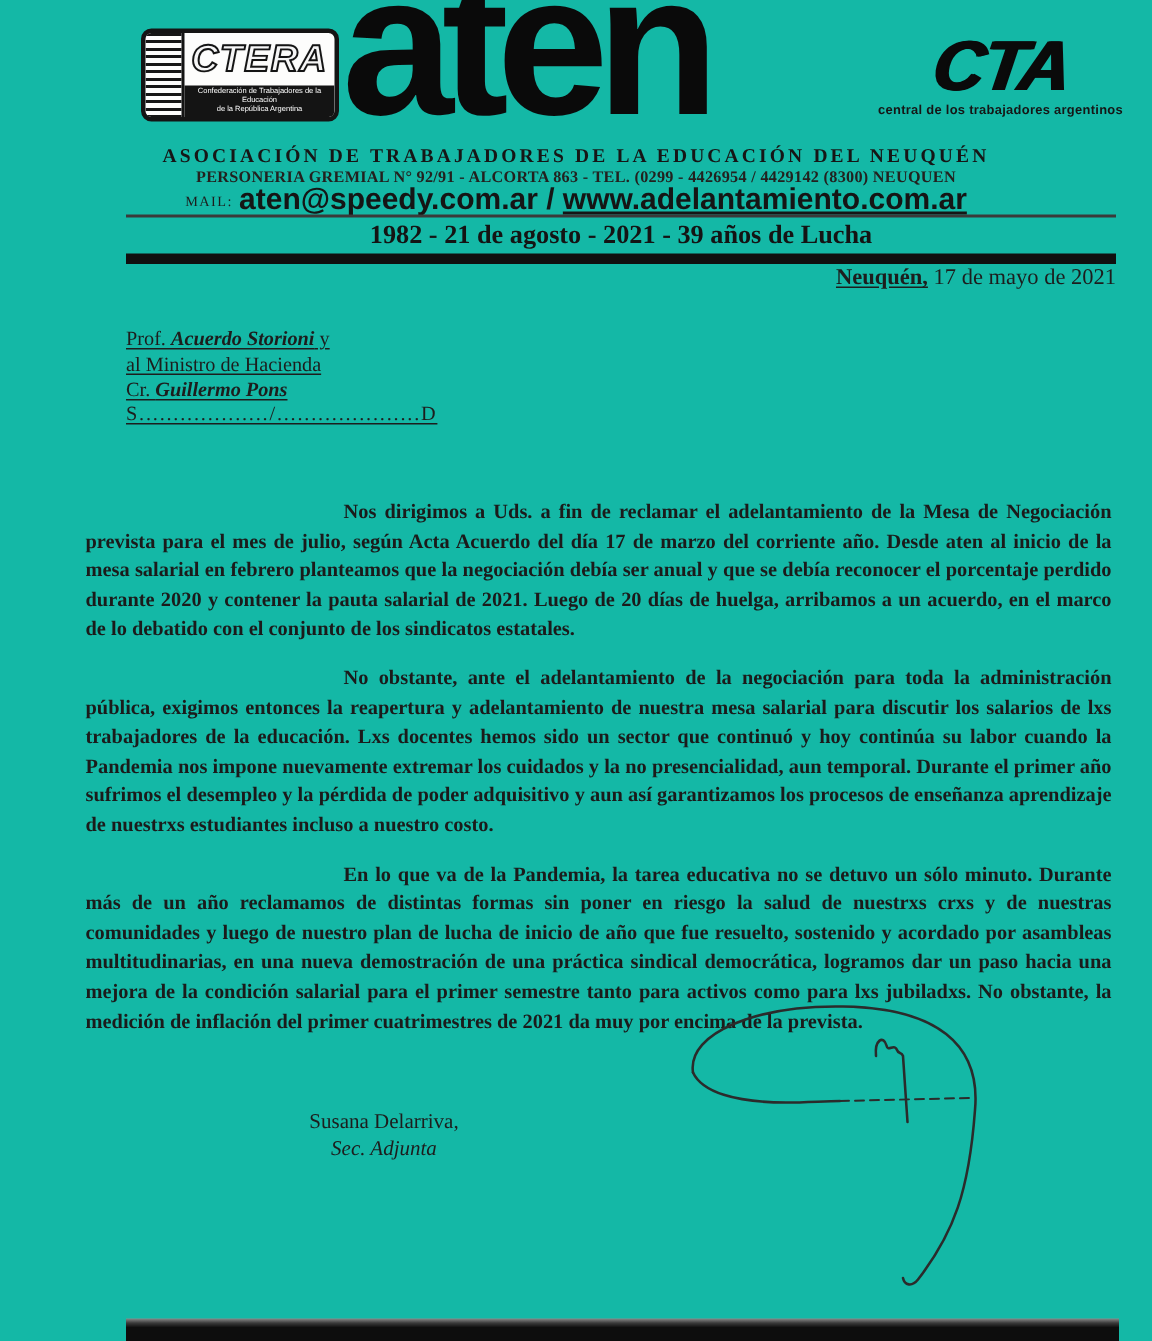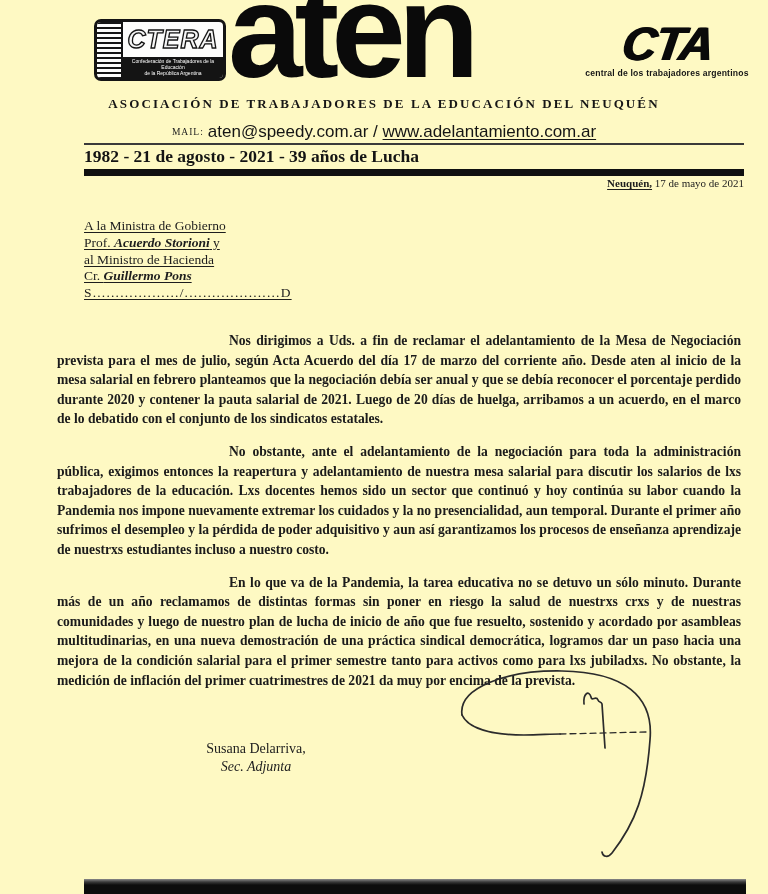--- a/index.html
+++ b/index.html
@@ -1,18 +1,18 @@
 <!DOCTYPE html>
 <html><head>
 <meta charset="utf-8">
 <style>
   html,body{margin:0;padding:0;background:#eceae6;}
   .paper{
     position:relative;width:768px;height:894px;margin:0 auto;
-    background:#fef9c3;color:#1d1d1d;overflow:hidden;
+    background:#14b8a6;color:#1d1d1d;overflow:hidden;
     font-family:"Liberation Serif", serif;
   }
   
   .ctera-logo{
     position:absolute;left:94px;top:19px;width:132px;height:62px;
     border:3px solid #141414;border-radius:7px;background:#fdfdfc;
     display:flex;overflow:hidden;box-sizing:border-box;
   }
   .ctera-stripes{
     width:26px;height:100%;
@@ -50,30 +50,30 @@
     position:absolute;top:96px;left:0;width:100%;text-align:center;
     font-weight:bold;font-size:13px;letter-spacing:2.1px;color:#161616;
   }
   .personeria-line{
     position:absolute;top:112px;left:0;width:100%;text-align:center;
     font-size:10.8px;letter-spacing:.2px;color:#23211f;font-weight:bold;
   }
   .mail-line{position:absolute;top:122px;left:0;width:100%;text-align:center;}
   .mail-label{font-size:9.5px;letter-spacing:1px;font-weight:normal;vertical-align:2px;}
   .mail-main,.mail-web{
-    font-family:"Liberation Sans",sans-serif;font-weight:normal;font-size:17px;color:#151515;margin-top:17px;
+    font-family:"Liberation Sans",sans-serif;font-weight:bold;font-size:20px;color:#151515;margin-top:17px;
   }
   .mail-web{text-decoration:underline;text-underline-offset:2px;}
   .band{
     position:absolute;left:84px;right:24px;top:143px;
     border-top:2px solid #3a3a3a;border-bottom:7px solid #101010;
-    text-align:left;font-weight:bold;font-size:17.5px;
+    text-align:center;font-weight:bold;font-size:17.5px;
     padding:1px 0 2px 0;color:#141414;
   }
-  .date-line{position:absolute;top:177px;right:24px;font-size:11px;margin-left:37px;}
+  .date-line{position:absolute;top:177px;right:24px;font-size:15px;margin-left:37px;}
   .date-place{font-weight:bold;text-decoration:underline;text-underline-offset:2px;}
   
   .recipients{position:absolute;left:84px;top:218px;font-size:13.5px;line-height:16.8px;}
   .recipients .rline{text-decoration:underline;text-underline-offset:2px;}
   .recipients .rname{font-weight:bold;font-style:italic;}
   .salutation{letter-spacing:1.2px;}
   
   .body-text{position:absolute;left:57px;top:331px;width:684px;font-weight:bold;}
   .body-text p{
     margin:0 0 13px 0;text-align:justify;text-indent:172px;
@@ -108,32 +108,32 @@
   </div>
 
   <div class="aten-word">aten</div>
 
   <div class="cta-logo">
     <div class="cta-word">CTA</div>
     <div class="cta-tagline">central de los trabajadores argentinos</div>
   </div>
 
   <div class="assoc-line">ASOCIACIÓN DE TRABAJADORES DE LA EDUCACIÓN DEL NEUQUÉN</div>
+  <div class="personeria-line">PERSONERIA GREMIAL N° 92/91 - ALCORTA 863 - TEL. (0299 - 4426954 / 4429142 (8300) NEUQUEN</div>
   <div class="mail-line">
     <span class="mail-label">MAIL:</span>
     <span class="mail-main">aten@speedy.com.ar / </span><span class="mail-web">www.adelantamiento.com.ar</span>
   </div>
   <div class="band">1982 - 21 de agosto - 2021 - 39 años de Lucha</div>
 
   <div class="date-line">
     <span class="date-place">Neuquén,</span><span> 17 de mayo de 2021</span>
   </div>
 
   <div class="recipients">
-    <div class="rline"><span>A la Ministra de Gobierno</span><span class="rname"></span><span></span></div>
     <div class="rline"><span>Prof. </span><span class="rname">Acuerdo Storioni</span><span> y</span></div>
     <div class="rline"><span>al Ministro de Hacienda</span><span class="rname"></span><span></span></div>
     <div class="rline"><span>Cr. </span><span class="rname">Guillermo Pons</span><span></span></div>
     <div class="rline salutation">S.................../.....................D</div>
   </div>
 
   <div class="body-text">
     <p>Nos dirigimos a Uds. a fin de reclamar el adelantamiento de la Mesa de Negociación prevista para el mes de julio, según Acta Acuerdo del día 17 de marzo del corriente año. Desde aten al inicio de la mesa salarial en febrero planteamos que la negociación debía ser anual y que se debía reconocer el porcentaje perdido durante 2020 y contener la pauta salarial de 2021. Luego de 20 días de huelga, arribamos a un acuerdo, en el marco de lo debatido con el conjunto de los sindicatos estatales.</p>
     <p>No obstante, ante el adelantamiento de la negociación para toda la administración pública, exigimos entonces la reapertura y adelantamiento de nuestra mesa salarial para discutir los salarios de lxs trabajadores de la educación. Lxs docentes hemos sido un sector que continuó y hoy continúa su labor cuando la Pandemia nos impone nuevamente extremar los cuidados y la no presencialidad, aun temporal. Durante el primer año sufrimos el desempleo y la pérdida de poder adquisitivo y aun así garantizamos los procesos de enseñanza aprendizaje de nuestrxs estudiantes incluso a nuestro costo.</p>
     <p>En lo que va de la Pandemia, la tarea educativa no se detuvo un sólo minuto. Durante más de un año reclamamos de distintas formas sin poner en riesgo la salud de nuestrxs crxs y de nuestras comunidades y luego de nuestro plan de lucha de inicio de año que fue resuelto, sostenido y acordado por asambleas multitudinarias, en una nueva demostración de una práctica sindical democrática, logramos dar un paso hacia una mejora de la condición salarial para el primer semestre tanto para activos como para lxs jubiladxs. No obstante, la medición de inflación del primer cuatrimestres de 2021 da muy por encima de la prevista.</p>

